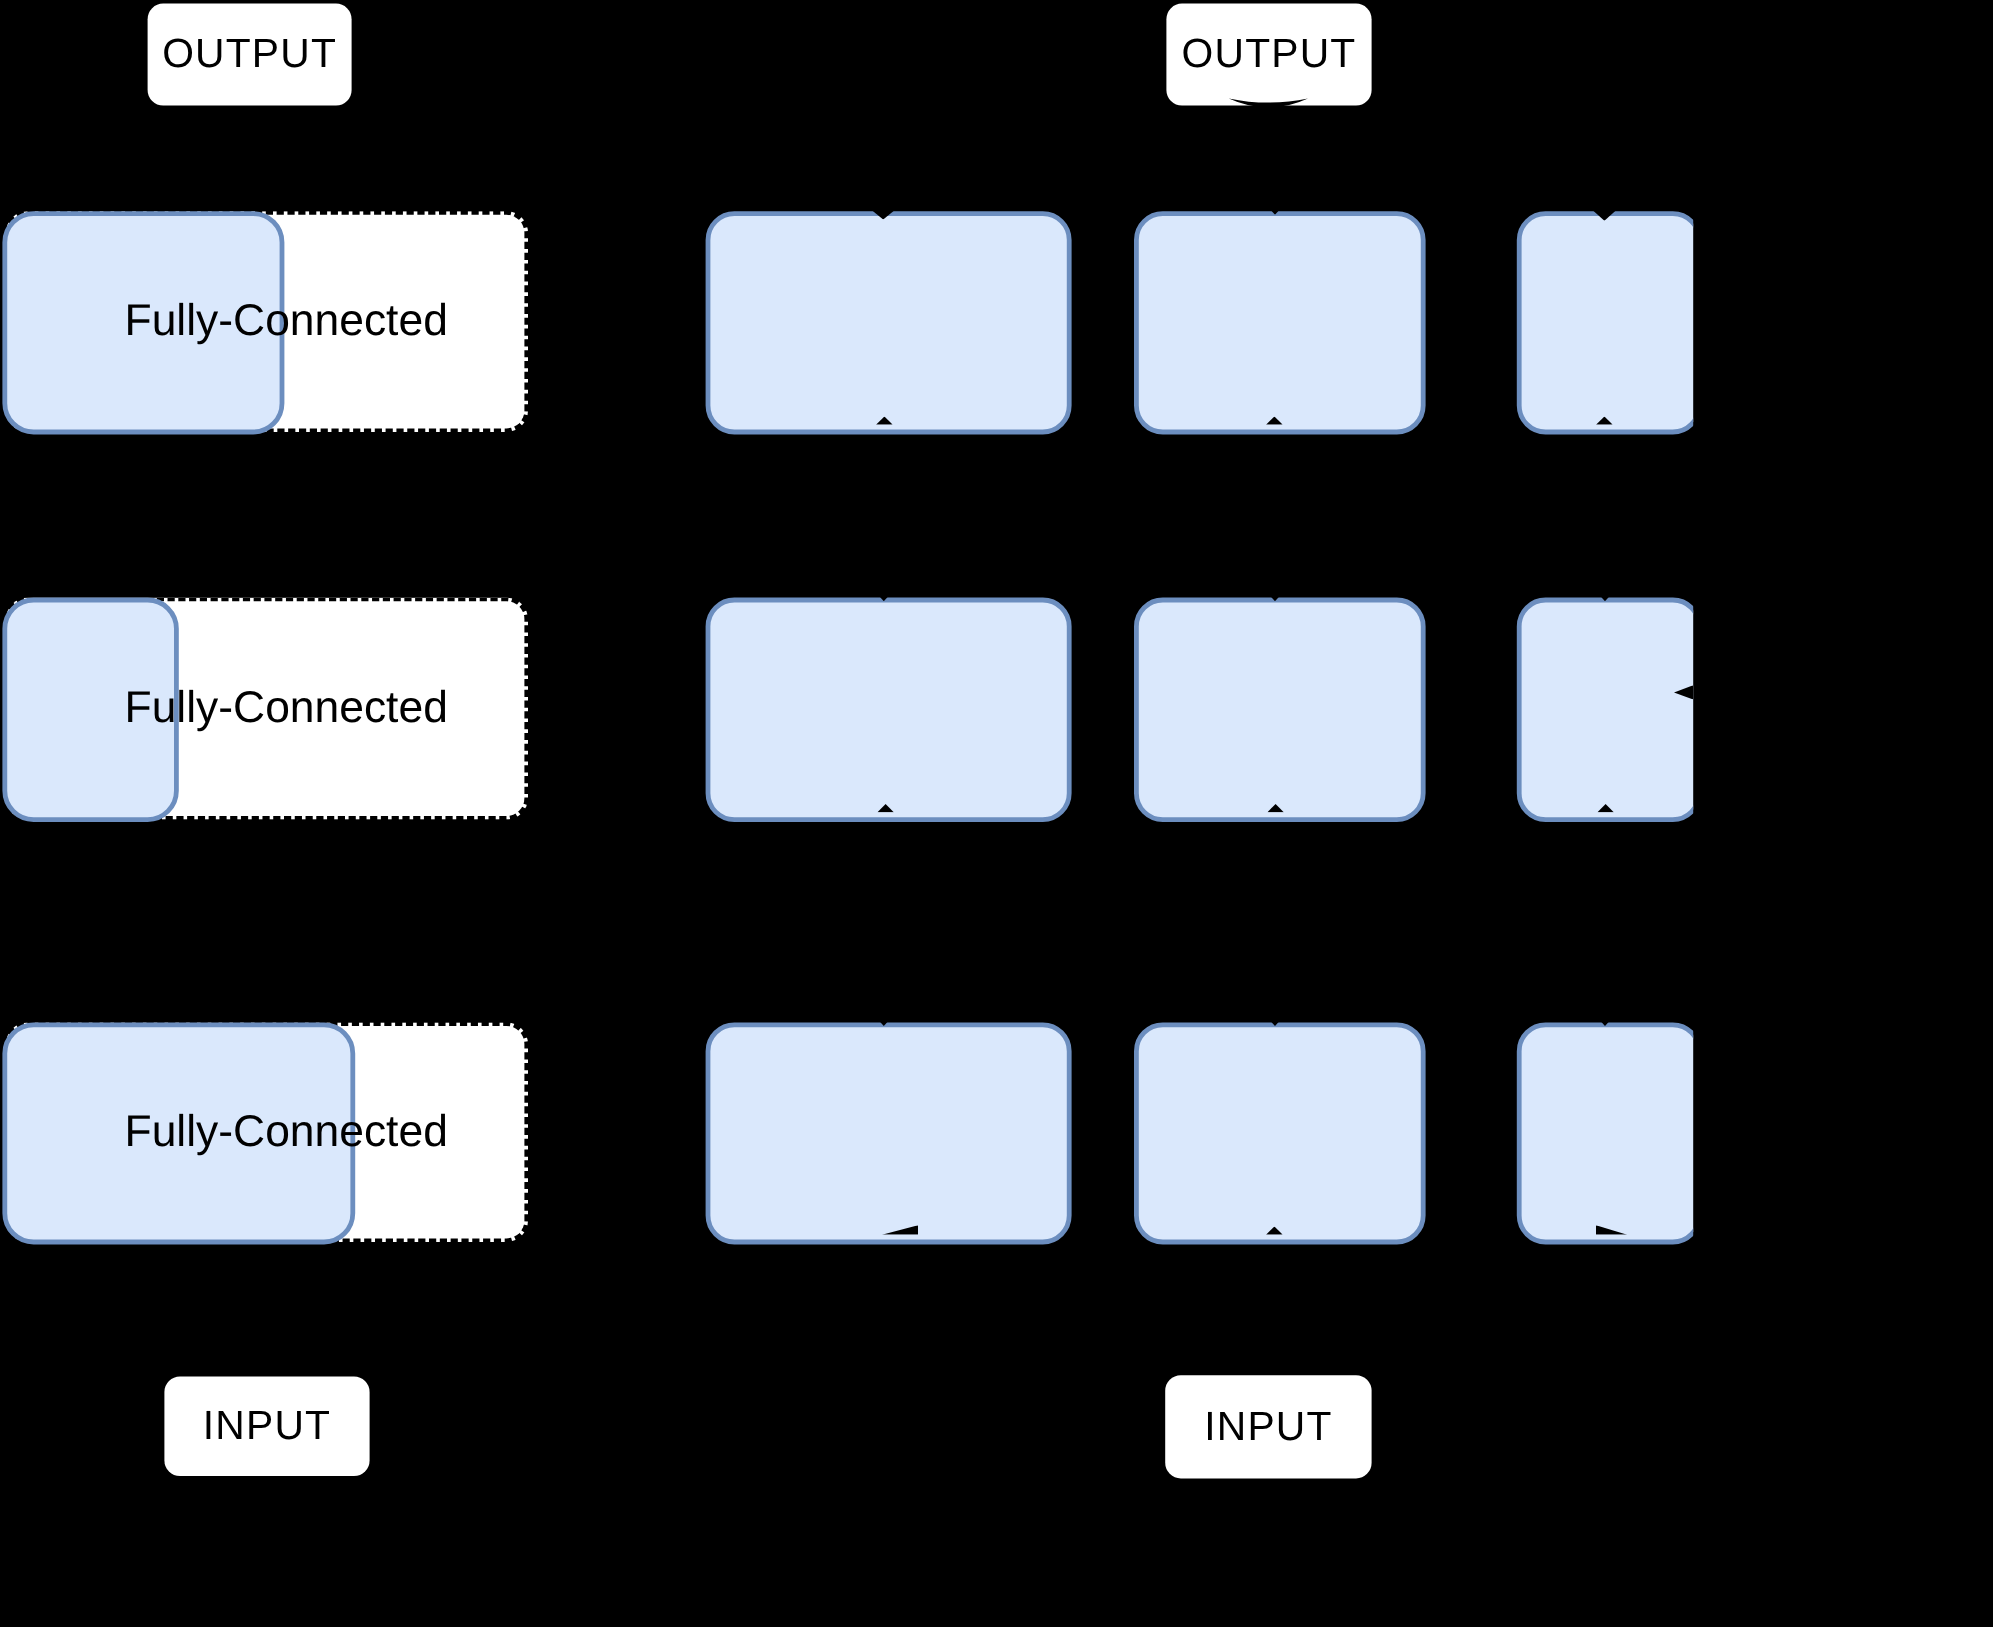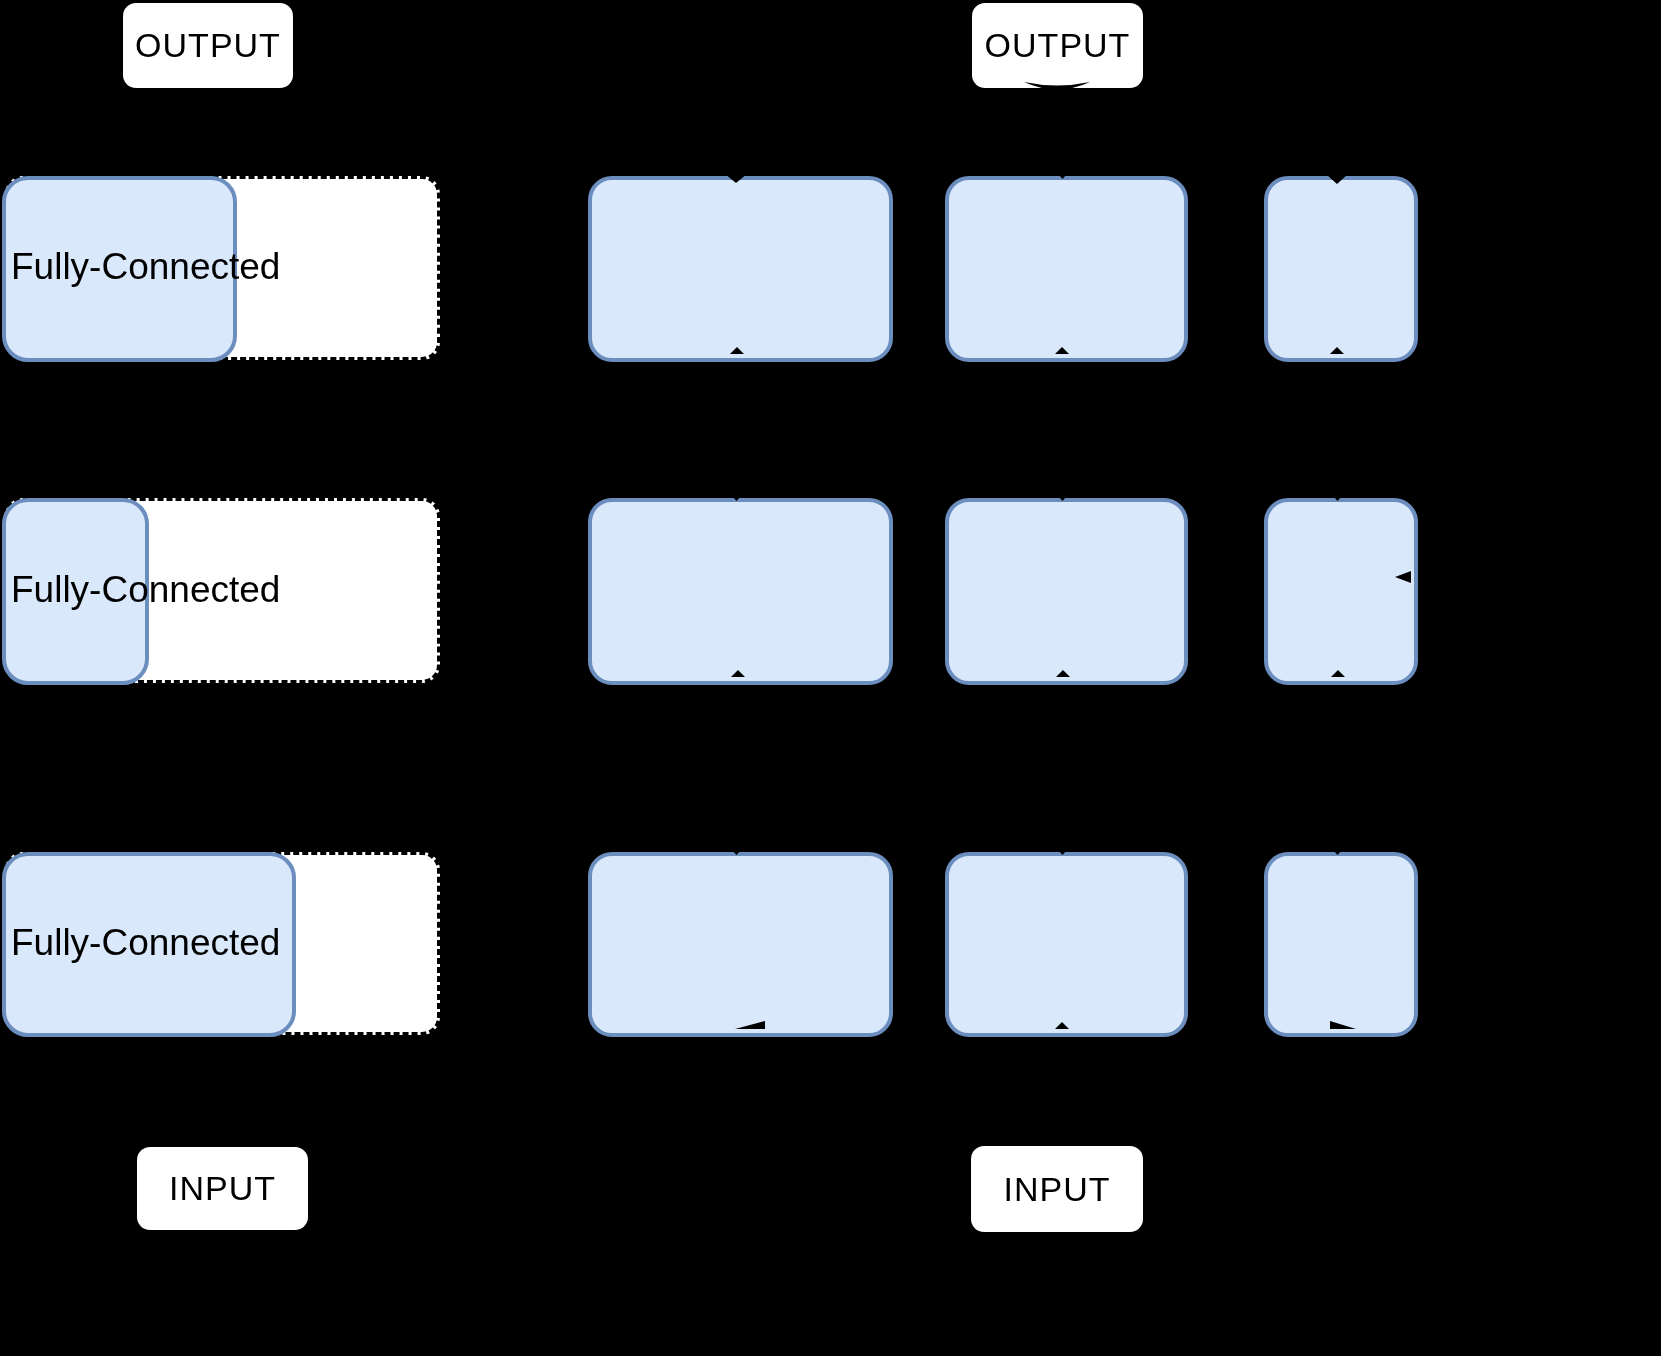--- a/index.html
+++ b/index.html
@@ -7,21 +7,20 @@
     padding: 0;
     background: #000000;
   }
   .canvas {
     position: relative;
     width: 1411px;
     height: 1356px;
     background: #000000;
     overflow: hidden;
     font-family: "Liberation Sans", sans-serif;
-    padding-left: 48px;
   }
 
   
   .label-box {
     position: absolute;
     background: #ffffff;
     border-radius: 13px;
     display: flex;
     align-items: center;
     justify-content: center;
@@ -47,22 +46,23 @@
     position: absolute;
     background: #dae8fc;
     border: 4px solid #6c8ebf;
     border-radius: 24px;
     z-index: 2;
   }
   .blue-box.overlay { border-radius: 26px; }
 
   .fc-label {
     position: absolute;
-    left: 11px;
+    left: 21px;
     width: 435px;
+    text-align: center;
     font-size: 37px;
     color: #000000;
     z-index: 4;
     pointer-events: none;
   }
 
   
   .row1 { top: 176px; height: 178px; }
   .row2 { top: 498px; height: 179px; }
   .row3 { top: 852px; height: 177px; }

